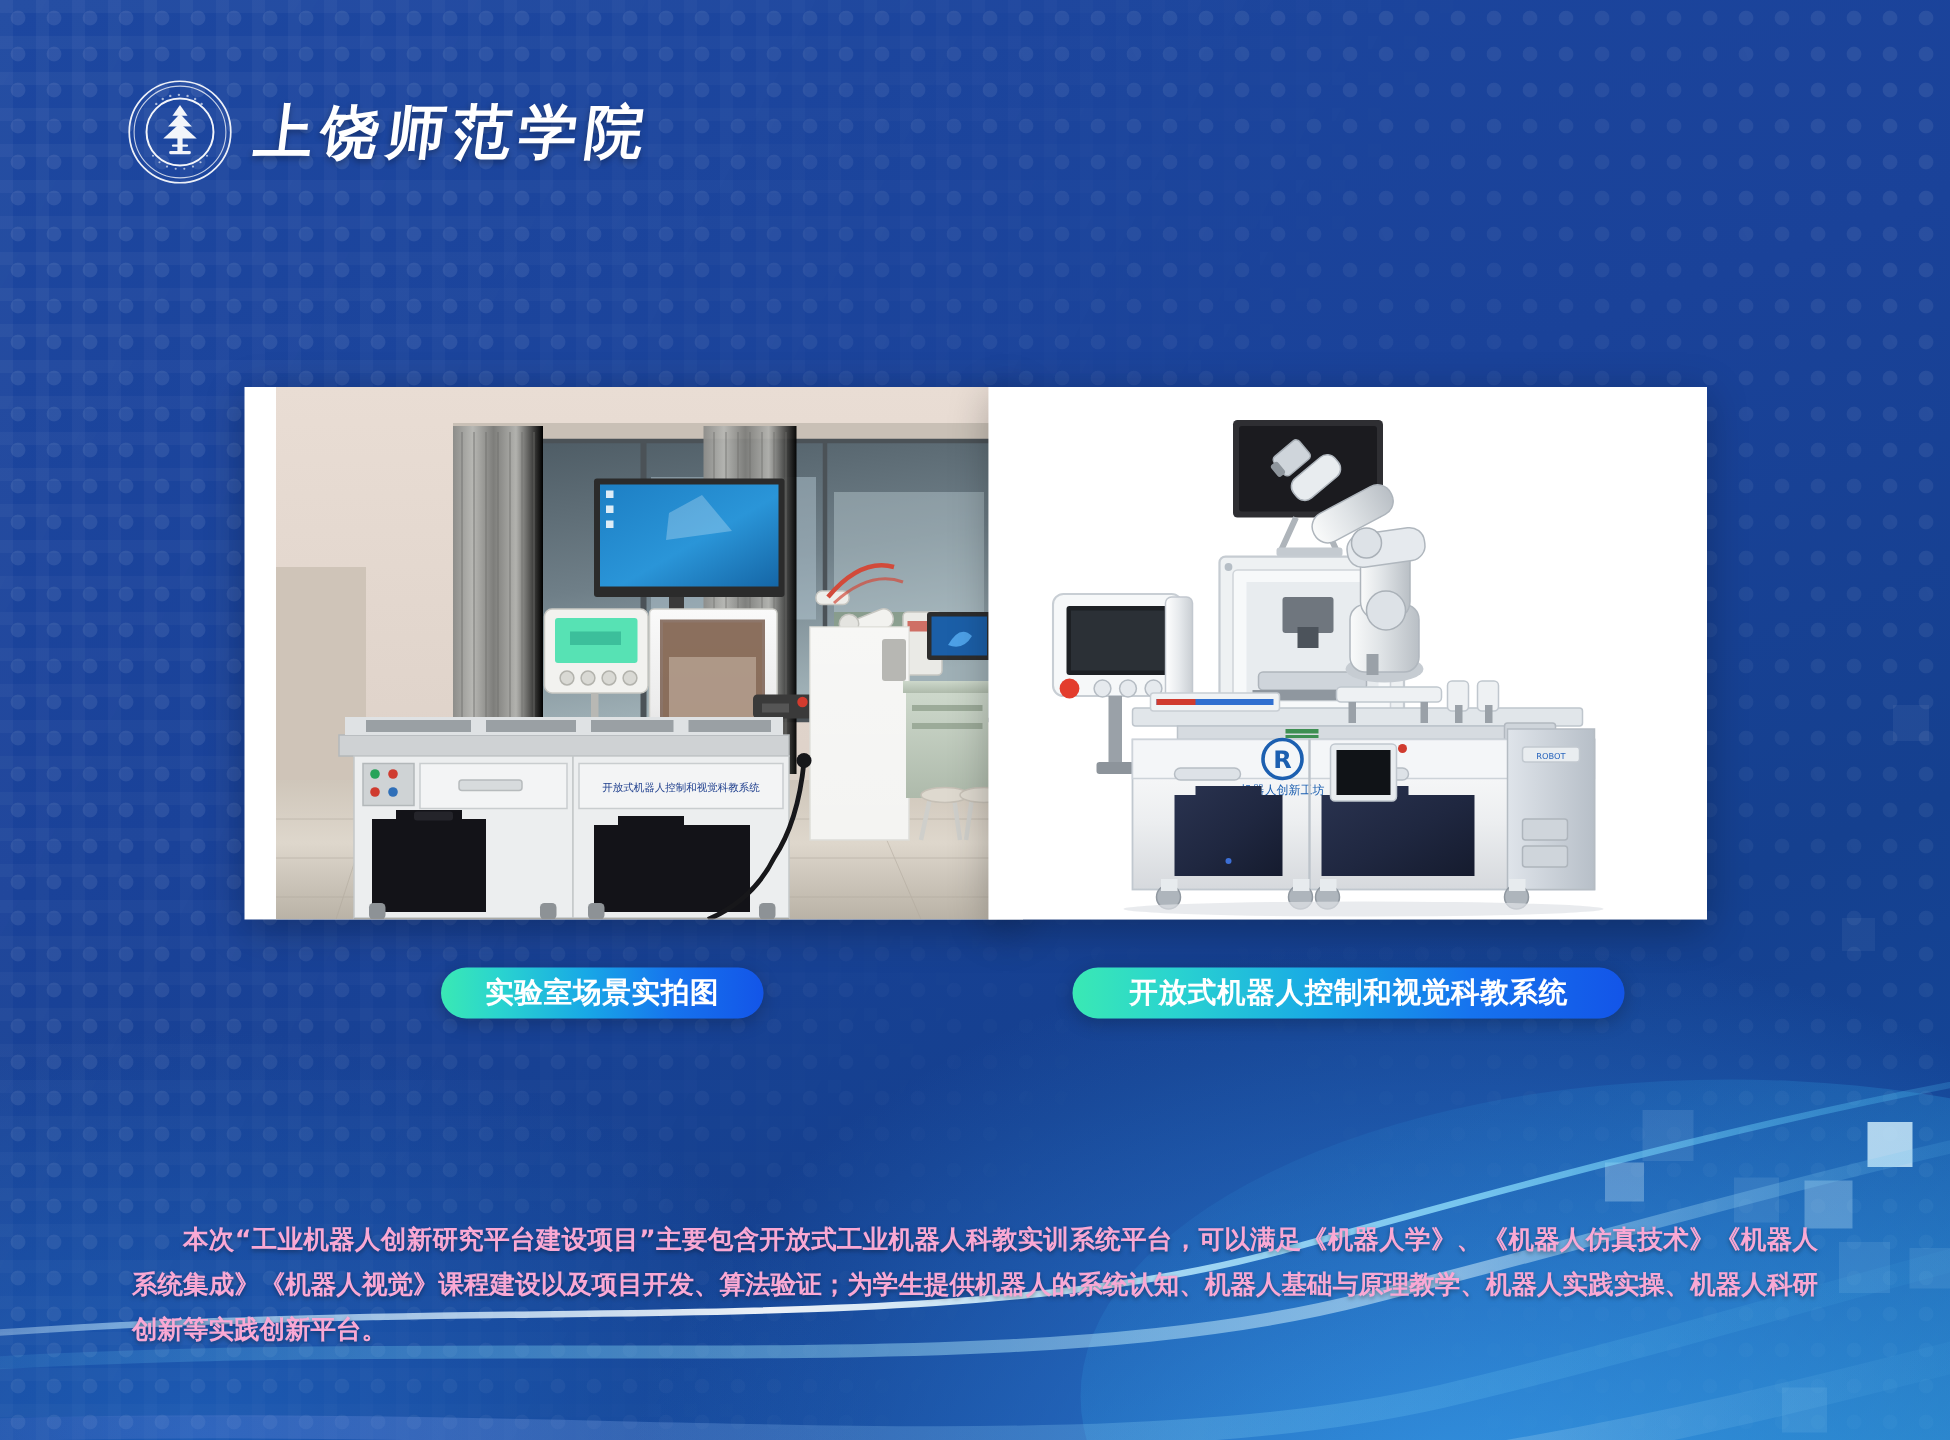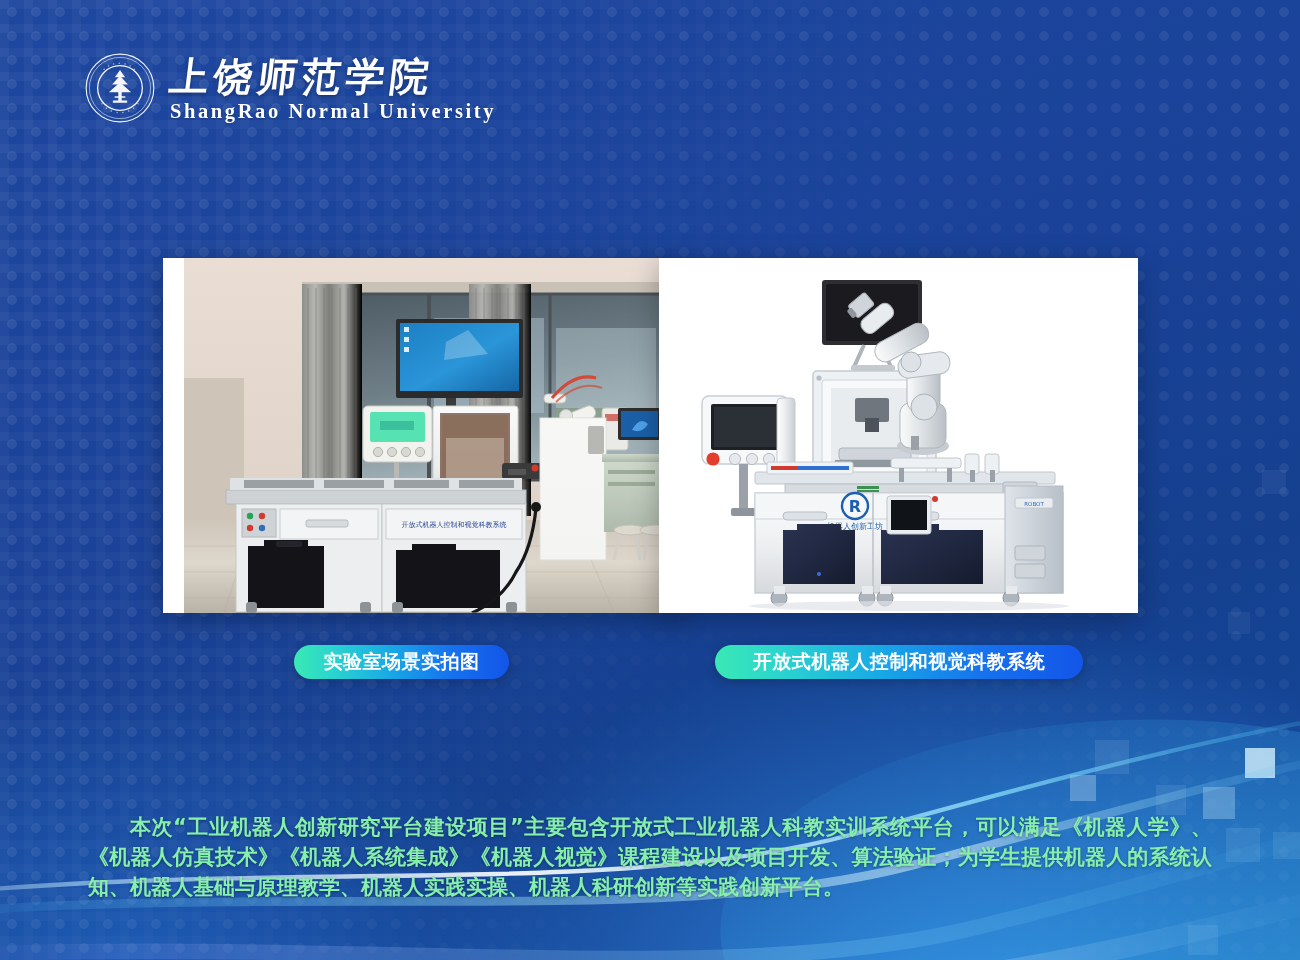--- a/index.html
+++ b/index.html
@@ -84,21 +84,21 @@
     box-shadow:0 3px 12px rgba(0,0,0,.22);
     white-space:nowrap; cursor:pointer;
     font-family:"DejaVu Sans","Liberation Sans",sans-serif;
   }
   #caption-left  { left:294px; top:645px; width:215px; }
   #caption-right { left:715px; top:645px; width:368px; }
 
   
   #body-text {
     position:absolute; left:88px; top:812px; width:1124px;
-    color:#86efac; font-size:21px; line-height:30px; font-weight:700;
+    color:#f9a8d4; font-size:17px; line-height:30px; font-weight:700;
     text-align:justify; text-justify:inter-character;
     text-shadow:0 1px 3px rgba(0,0,0,.35);
     font-family:"DejaVu Sans","Liberation Sans",sans-serif;
   }
   #body-text p { text-indent:2em; }
 </style>
 </head>
 <body>
 
 <div id="stage">
@@ -189,21 +189,20 @@
     </svg>
 
     <div class="logo-text">
 
       <div class="logo-cn" style="display:flex;align-items:flex-end;">
         <span style="color:#fff;font-size:39px;font-weight:700;letter-spacing:5px;line-height:43px;
                      font-family:'DejaVu Sans','Liberation Sans',sans-serif;
                      text-shadow:0 2px 4px rgba(0,0,0,.3);
                      transform:skewX(-7deg);display:inline-block;">上饶师范学院</span>
       </div>
-      <div class="logo-en">ShangRao Normal University</div>
     </div>
   </div>
 
   <div class="photo" id="photo-left">
     <svg viewBox="0 0 477 355">
       <defs>
         <linearGradient id="wallG" x1="0" y1="0" x2="0" y2="1">
           <stop offset="0%" stop-color="#e9ddd4"></stop>
             <stop offset="100%" stop-color="#ded2c9"></stop>
         </linearGradient>

